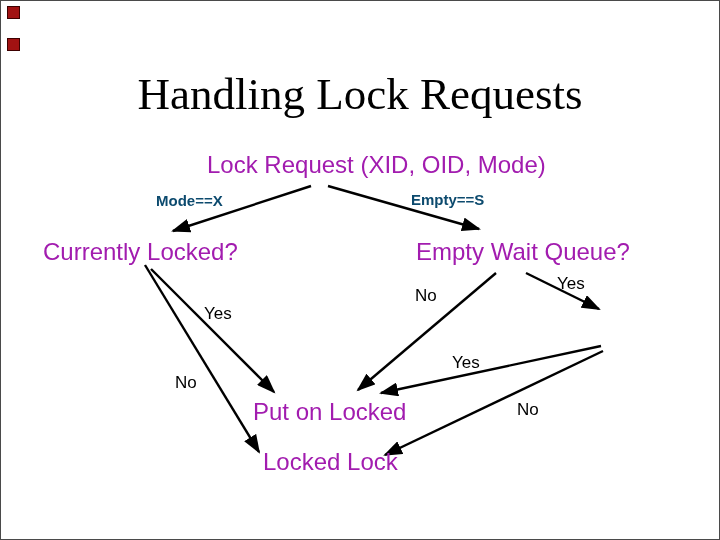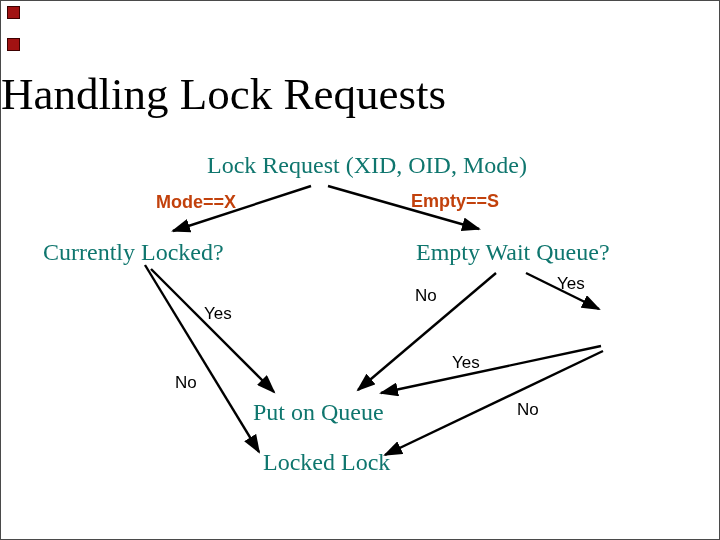--- a/index.html
+++ b/index.html
@@ -8,26 +8,26 @@
     width:720px;height:540px;
     background:#ffffff;
     border:1px solid #4a4a4a;
     box-sizing:border-box;
     overflow:hidden;
     font-family:"Liberation Sans", sans-serif;
     color:#000;
   }
   .abs{position:absolute;white-space:nowrap;line-height:1.1;}
   .title{
-    left:0;right:0;top:69px;text-align:left;
+    left:0;right:0;top:69px;text-align:center;
     font-family:"Liberation Serif", serif;
     font-size:45px;color:#000;
   }
-  .node{font-size:24px;color:#0f766e;font-family:Liberation Serif, serif;}
-  .mode{font-size:18px;font-weight:bold;color:#c2410c;}
+  .node{font-size:24px;color:#a21caf;}
+  .mode{font-size:15px;font-weight:bold;color:#0c4a6e;}
   .edge-label{font-size:17px;color:#000;}
   .corner-sq{
     position:absolute;left:6px;width:13px;height:13px;
     background:#A11212;border:1px solid #3d0000;box-sizing:border-box;
   }
   #arrows{position:absolute;left:0;top:0;pointer-events:none;}
   #arrows line{stroke:#000;stroke-width:2.4;}
 </style>
 </head>
 <body>
@@ -63,16 +63,16 @@
   <div class="abs node" style="left:42px;top:238px">Currently Locked?</div>
   <div class="abs node" style="left:415px;top:238px">Empty Wait Queue?</div>
 
   <div class="abs edge-label" style="left:203px;top:304px">Yes</div>
   <div class="abs edge-label" style="left:174px;top:373px">No</div>
   <div class="abs edge-label" style="left:414px;top:286px">No</div>
   <div class="abs edge-label" style="left:556px;top:274px">Yes</div>
   <div class="abs edge-label" style="left:451px;top:353px">Yes</div>
   <div class="abs edge-label" style="left:516px;top:400px">No</div>
 
-  <div class="abs node" style="left:252px;top:398px">Put on Queue</div>
+  <div class="abs node" style="left:252px;top:398px">Put on Locked</div>
   <div class="abs node" style="left:262px;top:448px">Locked Lock</div>
 
 </div>
 
 </body></html>

